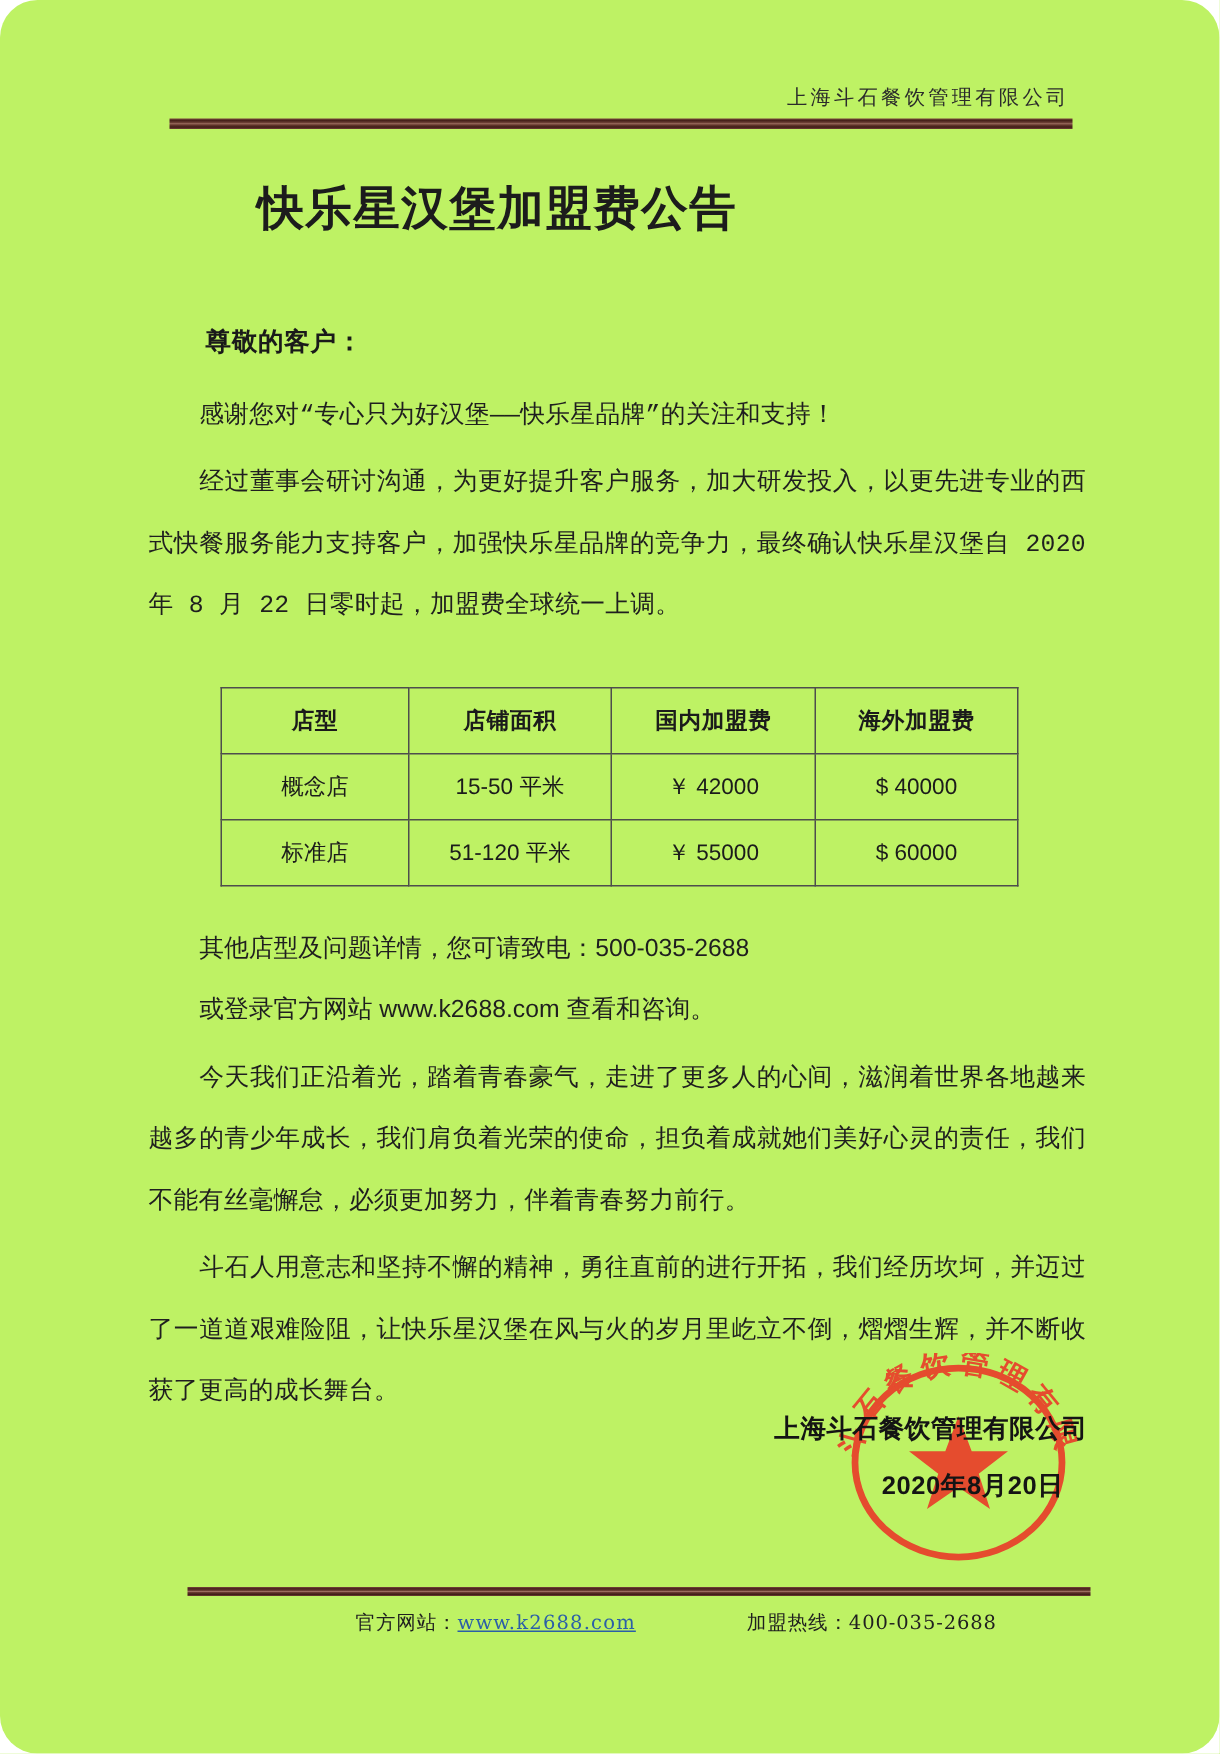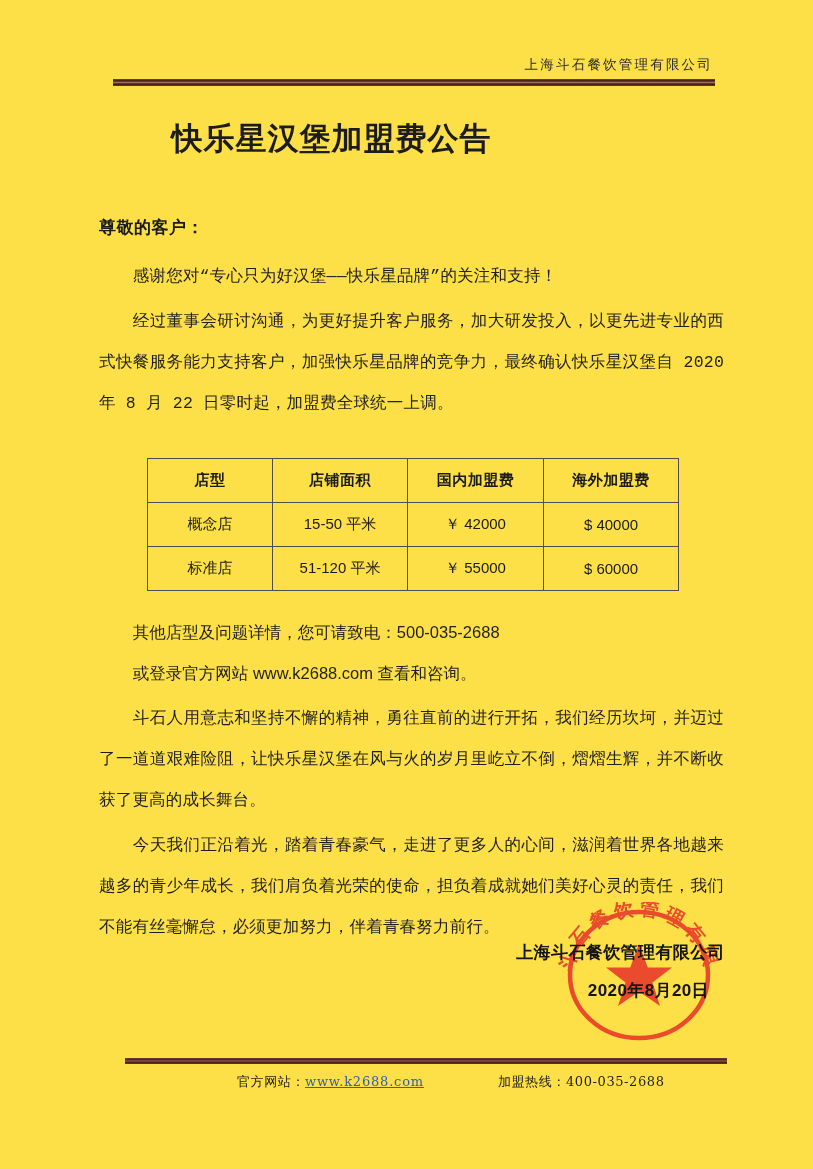--- a/index.html
+++ b/index.html
@@ -12,21 +12,22 @@
     height: 1169px;
     position: relative;
     font-family: "Liberation Sans", "DejaVu Sans", sans-serif;
     color: #1a1a1a;
     overflow: hidden;
   }
 
   .page {
     position: absolute;
     inset: 0;
-    background: #fde047;
+    background: #bef264;
+    border-radius: 25px;
   }
 
   
   .header-area {
     position: absolute;
     left: 113px;
     top: 56px;
     width: 602px;
   }
   .company-line {
@@ -81,20 +82,21 @@
     left: 99px;
     top: 216px;
     width: 625px;
   }
   .salutation {
     font-size: 17px;
     font-weight: bold;
     letter-spacing: 0.5px;
     color: #1a1a1a;
     margin-bottom: 17px;
+    margin-left: 38px;
   }
   .para {
     font-size: 16.5px;
     line-height: 41px;
     text-align: justify;
     text-justify: inter-ideograph;
     color: #1f1f1f;
     margin: 0 0 4px 0;
     letter-spacing: 0.2px;
   }
@@ -289,22 +291,22 @@
       </tbody>
     </table>
   </div>
 
   <div class="contact-area">
     <p class="contact-line">其他店型及问题详情，您可请致电：500-035-2688</p>
     <p class="contact-line">或登录官方网站 www.k2688.com 查看和咨询。</p>
   </div>
 
   <div class="closing-area">
+    <p class="para indent">今天我们正沿着光，踏着青春豪气，走进了更多人的心间，滋润着世界各地越来越多的青少年成长，我们肩负着光荣的使命，担负着成就她们美好心灵的责任，我们不能有丝毫懈怠，必须更加努力，伴着青春努力前行。</p>
     <p class="para indent">斗石人用意志和坚持不懈的精神，勇往直前的进行开拓，我们经历坎坷，并迈过了一道道艰难险阻，让快乐星汉堡在风与火的岁月里屹立不倒，熠熠生辉，并不断收获了更高的成长舞台。</p>
-    <p class="para indent">今天我们正沿着光，踏着青春豪气，走进了更多人的心间，滋润着世界各地越来越多的青少年成长，我们肩负着光荣的使命，担负着成就她们美好心灵的责任，我们不能有丝毫懈怠，必须更加努力，伴着青春努力前行。</p>
   </div>
 
   <div class="seal">
     <svg viewBox="0 0 172 146" xmlns="http://www.w3.org/2000/svg">
       <defs>
         <path id="sealArc" d="M 20 73 A 66 60 0 1 1 152 73" fill="none"></path>
       </defs>
       <ellipse cx="86" cy="73" rx="69" ry="63" fill="none" stroke="#e8402a" stroke-width="4.5"></ellipse>
       <polygon points="86,42 94.8,65.5 119,65.5 99.5,80.5 107,104 86,89.5 65,104 72.5,80.5 53,65.5 77.2,65.5" fill="#e8402a"></polygon>
       <text font-family="&quot;DejaVu Serif&quot;, &quot;Liberation Serif&quot;, serif" font-size="19" font-weight="bold" fill="#e8402a" letter-spacing="5">

